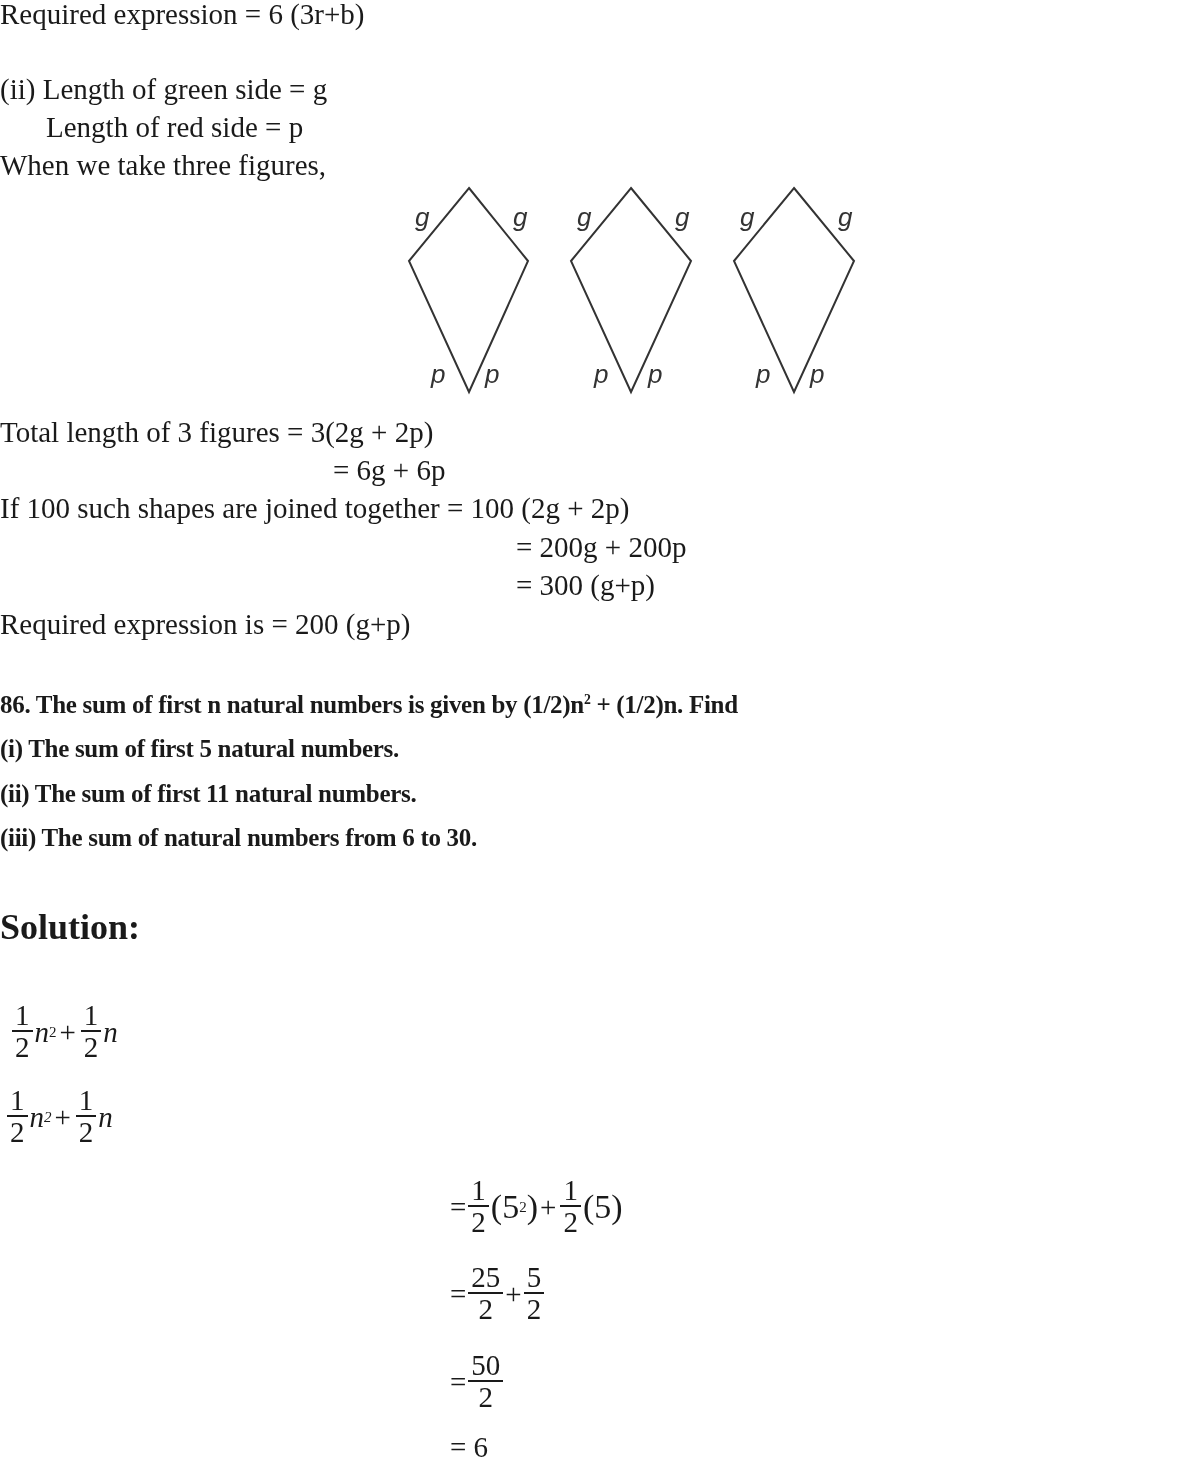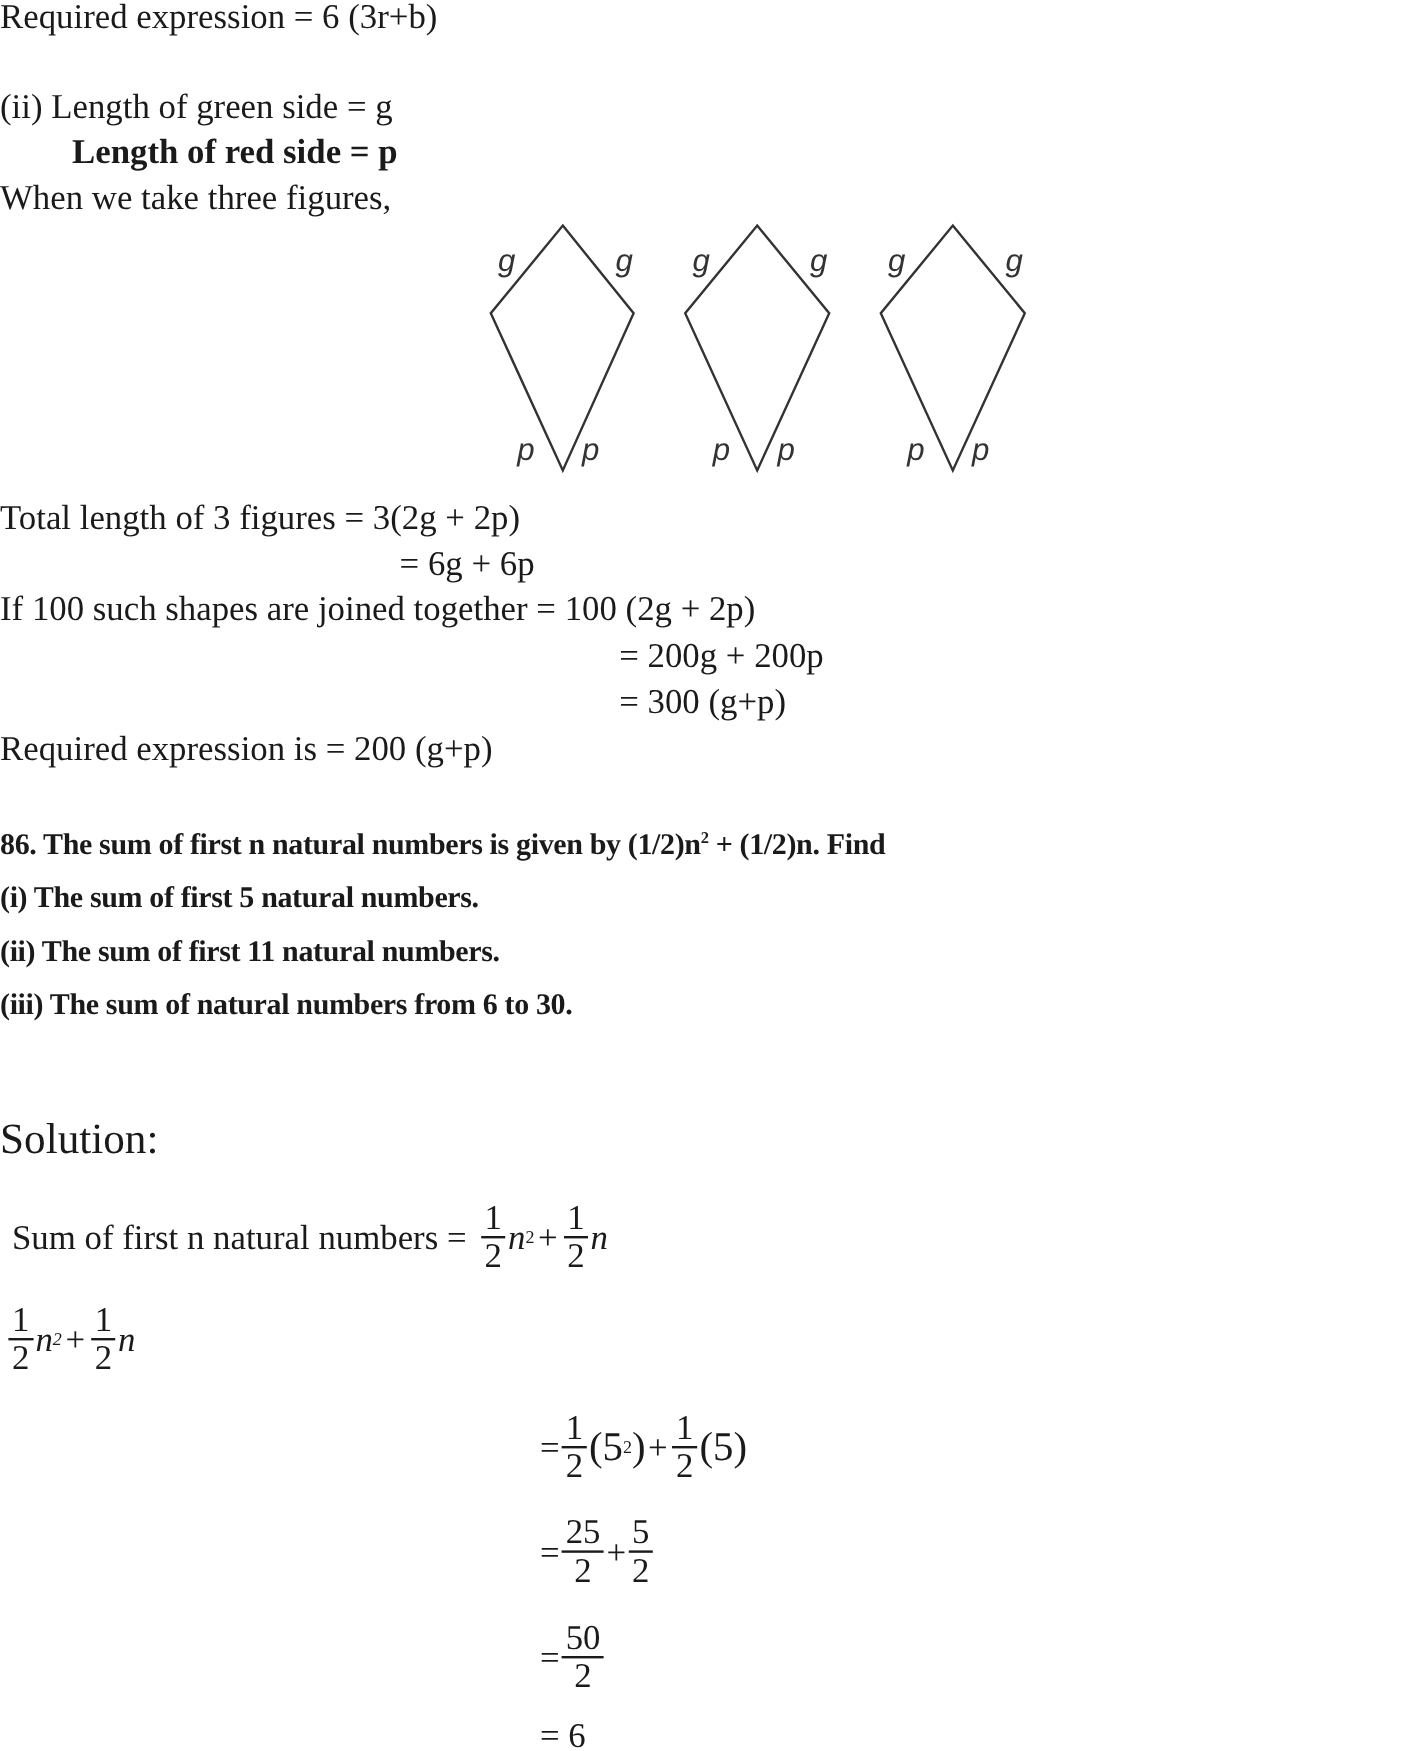--- a/index.html
+++ b/index.html
@@ -3,37 +3,37 @@
 <meta charset="utf-8">
 <style>
   html, body { margin:0; padding:0; background:#ffffff; }
   body {
     width:1183px; height:1459px; position:relative; overflow:hidden;
     font-family:"Liberation Serif", "DejaVu Serif", serif; color:#1a1a1a;
   }
   .abs { position:absolute; white-space:nowrap; }
   .t { font-size:29px; line-height:34px; }
   .b { font-size:25px; line-height:40px; font-weight:bold; letter-spacing:-0.3px; }
-  .sol { font-size:36px; font-weight:normal;margin-top:22px; }
+  .sol { font-size:36px; font-weight:bold; }
   sup { font-size:0.55em; vertical-align:super; line-height:0; }
   .frac { display:inline-flex; flex-direction:column; align-items:center; vertical-align:middle; margin:0 2px; }
   .frac .num { display:block; padding:0 3px; border-bottom:2px solid #1a1a1a; line-height:1.05em; }
   .frac .den { display:block; padding:0 3px; line-height:1.1em; }
   .m { font-size:29px; line-height:34px; display:flex; align-items:center; }
   .it { font-style:italic; }
   .kite-svg { position:absolute; left:395px; top:180px; }
   .kite-label { font-family:"Liberation Sans", sans-serif; font-style:italic; font-size:26px; fill:#333; }
 </style>
 </head>
 <body>
 
 <div class="abs t" style="left:0; top:-3px;">Required expression = 6 (3r+b)</div>
 
 <div class="abs t" style="left:0; top:72px;">(ii) Length of green side = g</div>
-<div class="abs t" style="left:60px; top:110px;font-weight:bold;">Length of red side = p</div>
+<div class="abs t" style="left:46px; top:110px;">Length of red side = p</div>
 <div class="abs t" style="left:0; top:148px;">When we take three figures,</div>
 
 <svg class="kite-svg" width="480" height="225" viewBox="0 0 480 225">
   <g fill="none" stroke="#333" stroke-width="2">
     <polygon points="74,8 133,81 74,212 14,81"></polygon>
   </g>
   <g fill="none" stroke="#333" stroke-width="2">
     <polygon points="236,8 296,81 236,212 176,81"></polygon>
   </g>
   <g fill="none" stroke="#333" stroke-width="2">
@@ -61,21 +61,20 @@
 <div class="abs t" style="left:0; top:607px;">Required expression is = 200 (g+p)</div>
 
 <div class="abs b" style="left:0; top:685px;"><span>86. The sum of first n natural numbers is given by (1/2)n</span><sup>2</sup><span> + (1/2)n. Find</span></div>
 <div class="abs b" style="left:0; top:729px;">(i) The sum of first 5 natural numbers.</div>
 <div class="abs b" style="left:0; top:774px;">(ii) The sum of first 11 natural numbers.</div>
 <div class="abs b" style="left:0; top:818px;">(iii) The sum of natural numbers from 6 to 30.</div>
 
 <div class="abs sol" style="left:0; top:906px;">Solution:</div>
 
 <div class="abs m" style="left:10px; top:1000px;">
-  <span style="margin-right:10px;">Sum of first n natural numbers =</span>
   <span class="frac">
       <span class="num">1</span>
       <span class="den">2</span>
     </span>
   <span class="it">n</span>
     <sup style="font-size:15px;">2</sup>
   <span style="margin:0 3px;">+</span>
   <span class="frac">
       <span class="num">1</span>
       <span class="den">2</span>

